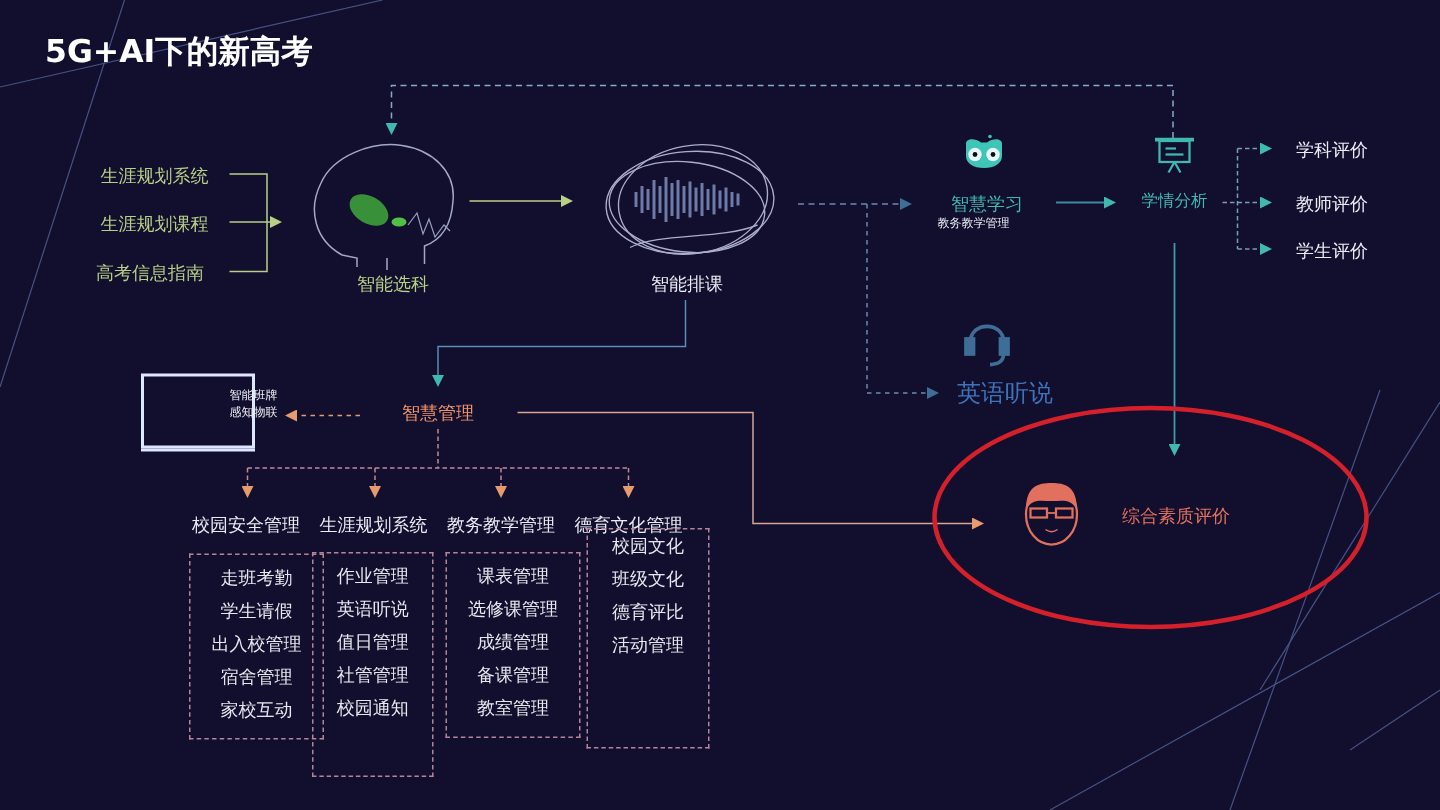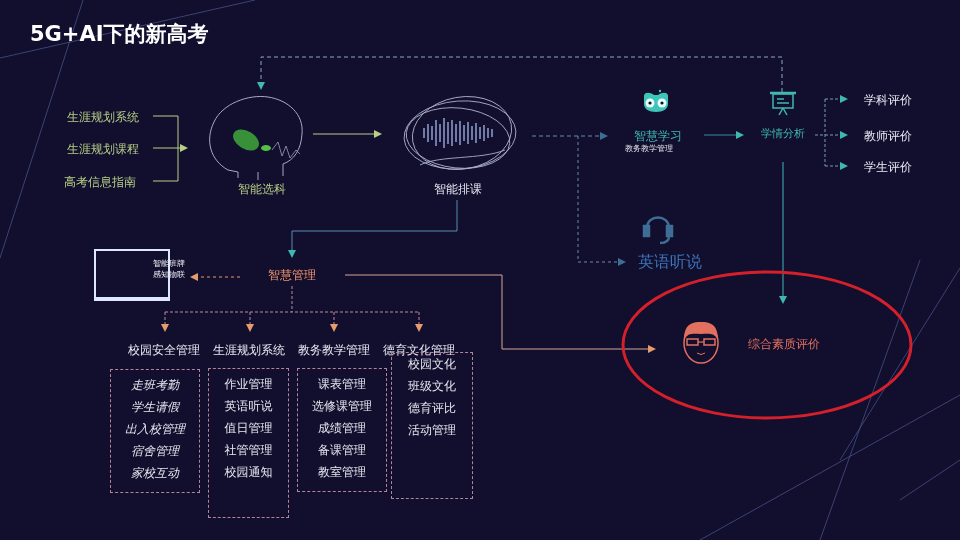--- a/index.html
+++ b/index.html
@@ -191,21 +191,21 @@
   <div>感知物联</div>
 </div>
 
 <div class="lbl salmon" style="left:748px;top:337px;">综合素质评价</div>
 
 <div class="lbl white" style="left:128px;top:343px;">校园安全管理</div>
 <div class="lbl white" style="left:213px;top:343px;">生涯规划系统</div>
 <div class="lbl white" style="left:298px;top:343px;">教务教学管理</div>
 <div class="lbl white" style="left:383px;top:343px;">德育文化管理</div>
 
-<div class="box" style="left:110px;top:369px;width:88px;height:118px;padding-top:4px;font-style:italic;">
+<div class="box" style="left:126px;top:369px;width:88px;height:118px;padding-top:4px;">
   <span class="col-item">走班考勤</span>
   <span class="col-item">学生请假</span>
   <span class="col-item">出入校管理</span>
   <span class="col-item">宿舍管理</span>
   <span class="col-item">家校互动</span>
 </div>
 <div class="box" style="left:208px;top:368px;width:79px;height:144px;padding-top:4px;">
   <span class="col-item">作业管理</span>
   <span class="col-item">英语听说</span>
   <span class="col-item">值日管理</span>

